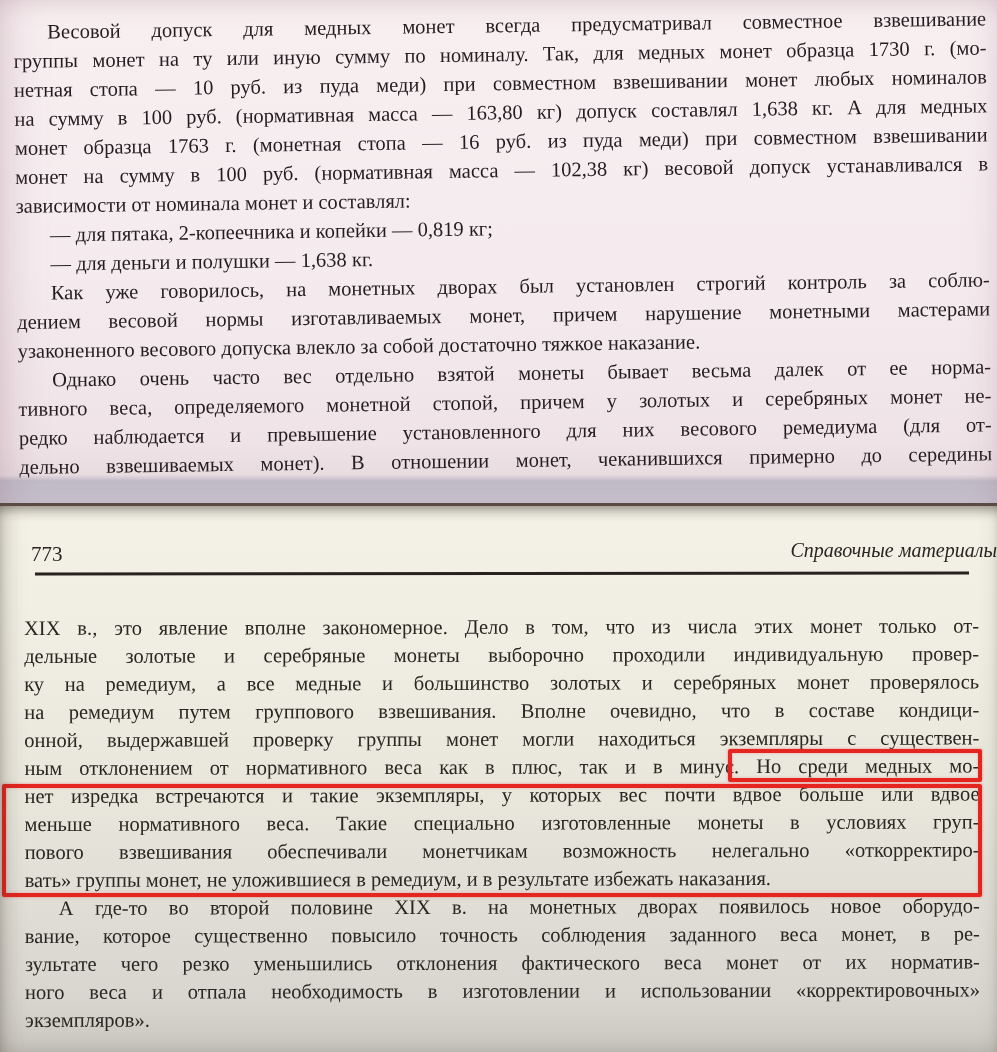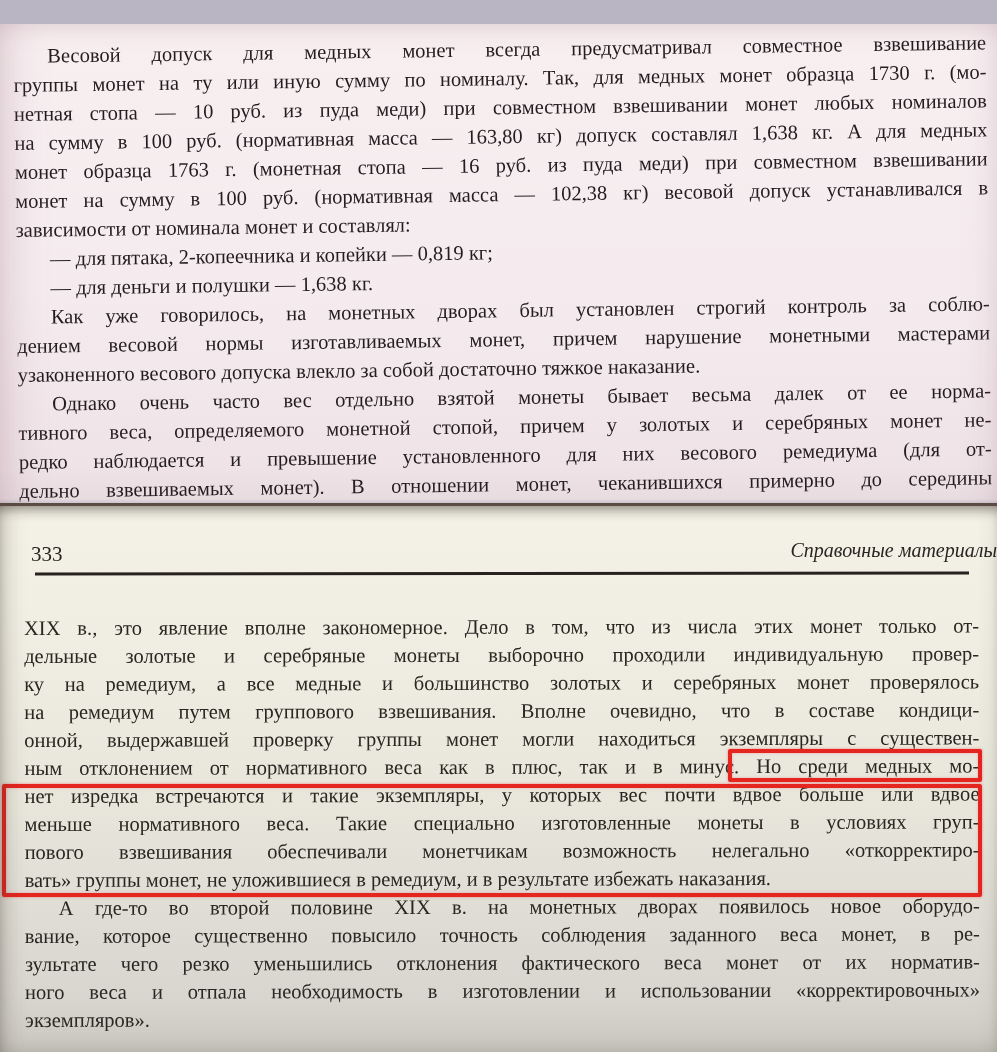--- a/index.html
+++ b/index.html
@@ -5,21 +5,20 @@
   html,body{margin:0;padding:0;background:#888;}
   .stage{
     position:relative;width:997px;height:1052px;overflow:hidden;
     font-family:"Liberation Serif","DejaVu Serif",serif;
     background:#b9b5c2;
   }
   
   .photo-top{
     position:absolute;left:0;top:0;width:997px;height:503px;overflow:hidden;
     background:linear-gradient(180deg,#f8eff1 0%,#f5ebee 55%,#efe3e7 88%,#e9dce1 94.4%,#c0bbc8 95.6%,#c8c3cf 100%);
-    margin-top:24px;
   }
   .photo-top::after{
     content:"";position:absolute;inset:0;pointer-events:none;
     box-shadow:inset 28px 0 45px -28px rgba(150,110,125,.38),
                inset -22px 0 40px -28px rgba(150,110,125,.30),
                inset 0 18px 30px -22px rgba(150,110,125,.25);
   }
   .top-text{
     position:absolute;left:13px;right:11px;top:18px;
     transform:rotate(-0.8deg);transform-origin:0 0;
@@ -81,21 +80,21 @@
         <div class="ln">узаконенного весового допуска влекло за собой достаточно тяжкое наказание.</div>
         <div class="ln ind jst">Однако очень часто вес отдельно взятой монеты бывает весьма далек от ее норма-</div>
         <div class="ln jst">тивного веса, определяемого монетной стопой, причем у золотых и серебряных монет не-</div>
         <div class="ln jst">редко наблюдается и превышение установленного для них весового ремедиума (для от-</div>
         <div class="ln jst">дельно взвешиваемых монет). В отношении монет, чеканившихся примерно до середины</div>
       </div>
   </section>
 
   <section class="photo-bottom">
     <div class="page-head">
-      <span class="pagenum">333</span>
+      <span class="pagenum">773</span>
       <span class="running-title">Справочные материалы</span>
       <div class="head-rule"></div>
     </div>
     <div class="bottom-text">
         <div class="ln jst">XIX в., это явление вполне закономерное. Дело в том, что из числа этих монет только от-</div>
         <div class="ln jst">дельные золотые и серебряные монеты выборочно проходили индивидуальную провер-</div>
         <div class="ln jst">ку на ремедиум, а все медные и большинство золотых и серебряных монет проверялось</div>
         <div class="ln jst">на ремедиум путем группового взвешивания. Вполне очевидно, что в составе кондици-</div>
         <div class="ln jst">онной, выдержавшей проверку группы монет могли находиться экземпляры с существен-</div>
         <div class="ln jst">ным отклонением от нормативного веса как в плюс, так и в минус. Но среди медных мо-</div>

